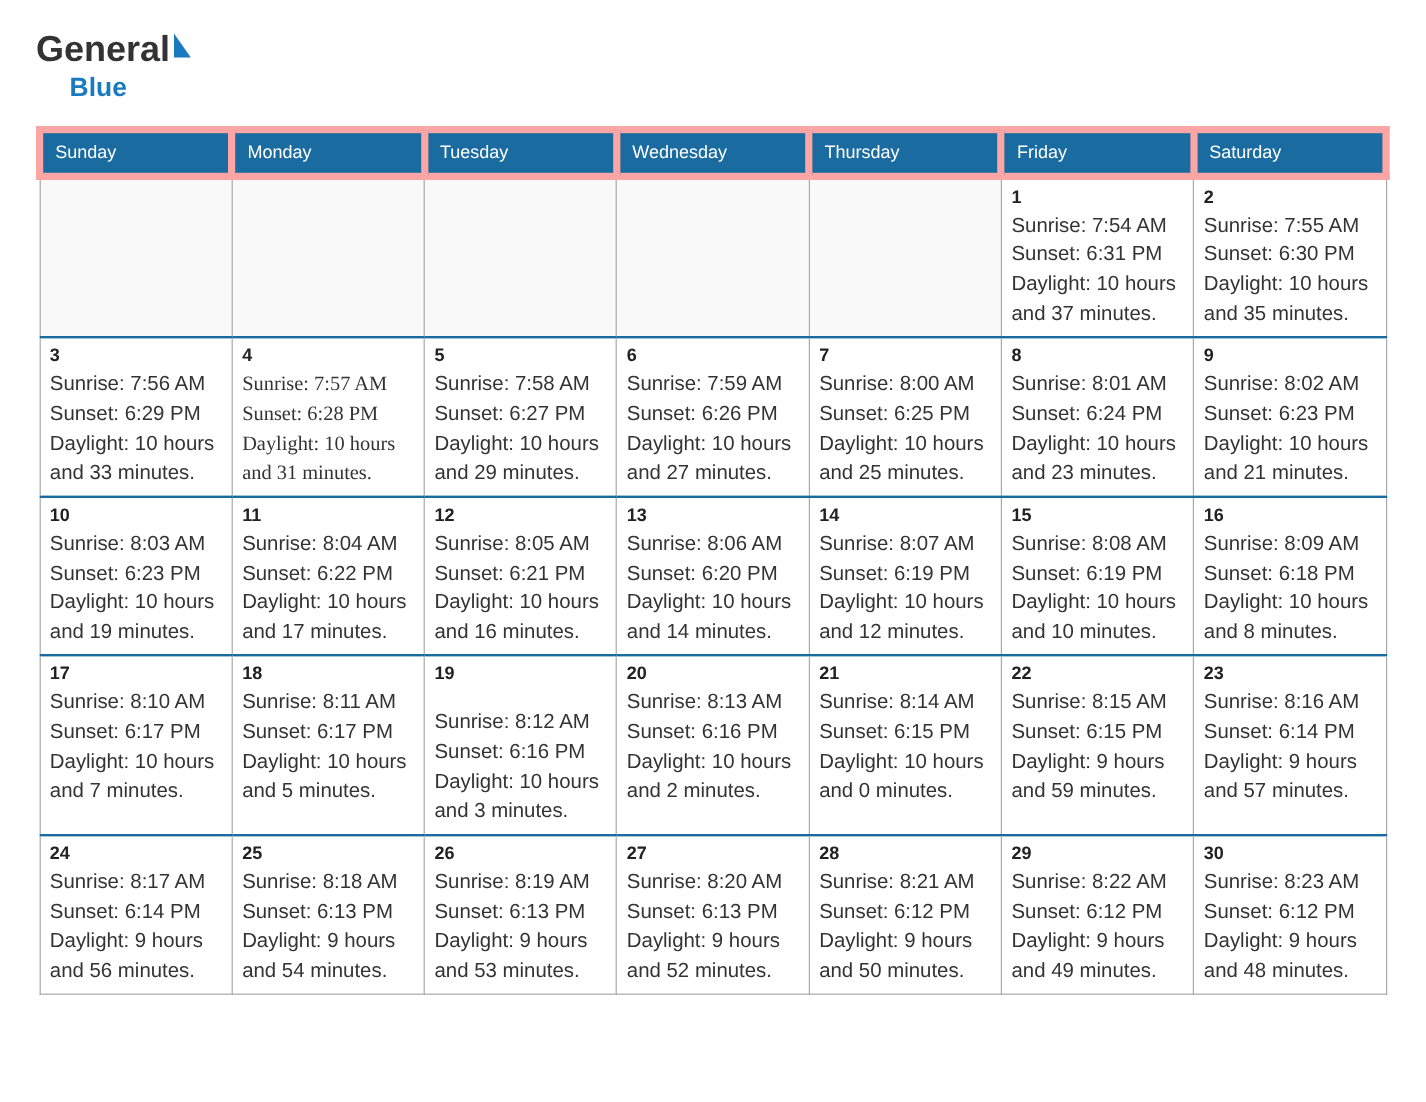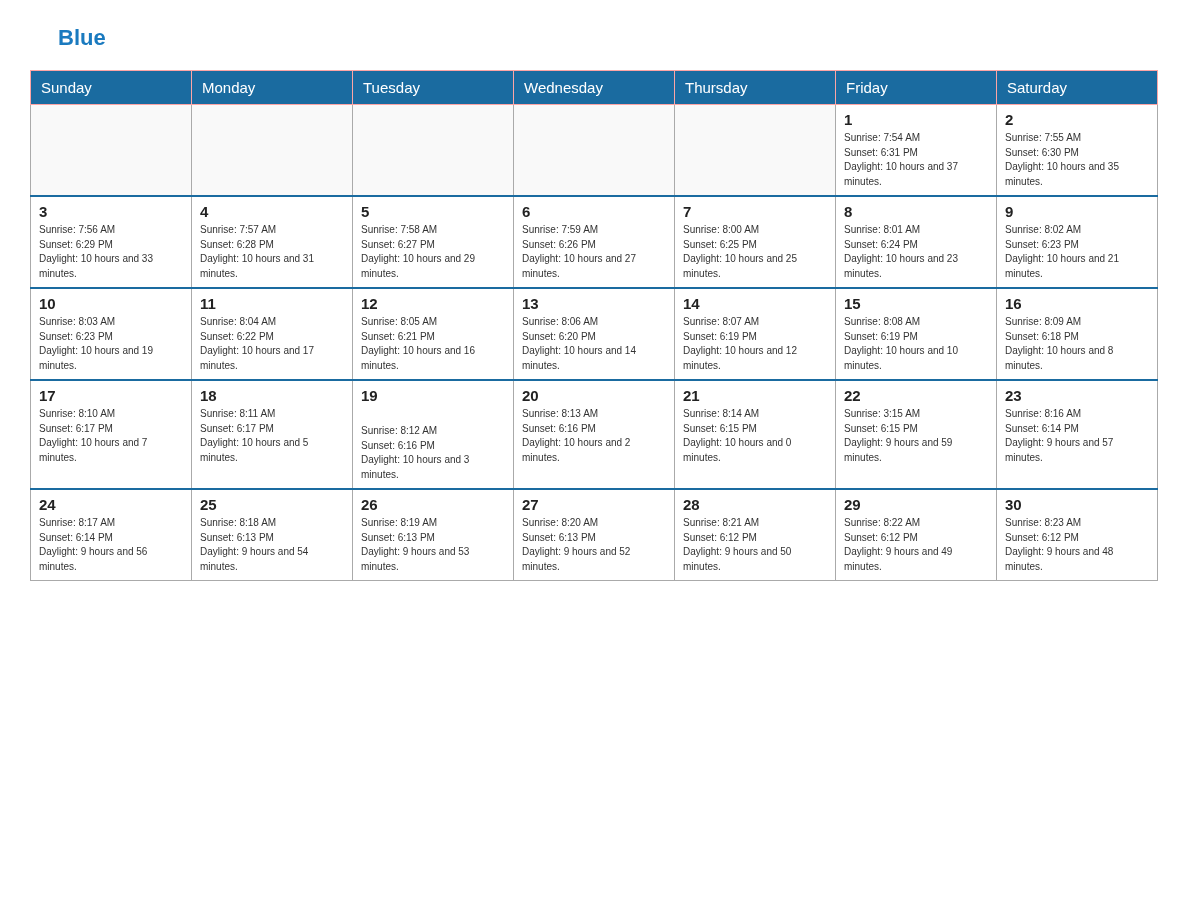--- a/index.html
+++ b/index.html
@@ -40,55 +40,59 @@
       border-collapse: collapse;
       border: 1px solid #aaa;
     }
     .calendar-table th {
       background-color: #1a6ba0;
       color: #ffffff;
       font-size: 15px;
       font-weight: normal;
       padding: 8px 10px;
       text-align: left;
-      border: 1px solid #fca5a5;
+      border: 6px solid #fca5a5;
     }
     .calendar-table td {
       vertical-align: top;
       padding: 6px 8px;
       border: 1px solid #aaa;
       width: 14.28%;
       min-height: 90px;
       height: 90px;
     }
     .day-number {
       font-size: 15px;
       font-weight: bold;
       color: #222;
       display: block;
       margin-bottom: 3px;
     }
     .day-info {
-      font-size: 10px;
+      font-size: 17px;
       color: #333;
       line-height: 1.45;
     }
     .empty-cell {
       background: #f9f9f9;
     }
     tr:not(:first-child) td {
       border-top: 2px solid #1a6ba0;
     }
   </style>
 </head>
 <body>
 
 <div class="header-area">
   <div class="logo">
   <div style="line-height:1.15;">
+    <div style="display:flex;align-items:center;">
+      <span style="font-size:30px;font-weight:bold;color:#333;font-family:Arial,sans-serif;">General</span>
+      <span style="display:inline-block;width:0;height:0;border-left:0 solid transparent;border-right:14px solid transparent;border-bottom:20px solid #1a7abf;margin-left:3px;margin-top:-8px;"></span>
+    </div>
     <div style="display:flex;align-items:center;margin-left:28px;">
       <span style="font-size:22px;font-weight:bold;color:#1a7abf;font-family:Arial,sans-serif;">Blue</span>
     </div>
   </div>
 </div>
   <div class="title-block">
     <div class="month-title"></div>
     <div class="location-title"></div>
   </div>
 </div>
@@ -127,21 +131,21 @@
       </tr>
       <tr>
         <td>
           <span class="day-number">3</span>
           <div class="day-info" style="white-space: pre-line;">Sunrise: 7:56 AM
 Sunset: 6:29 PM
 Daylight: 10 hours and 33 minutes.</div>
         </td>
         <td>
           <span class="day-number">4</span>
-          <div class="day-info" style="white-space: pre-line;">Sunrise: 7:57 AM
+          <div class="day-info" style="white-space: pre-line; font-family: Liberation Serif, serif;">Sunrise: 7:57 AM
 Sunset: 6:28 PM
 Daylight: 10 hours and 31 minutes.</div>
         </td>
         <td>
           <span class="day-number">5</span>
           <div class="day-info" style="white-space: pre-line;">Sunrise: 7:58 AM
 Sunset: 6:27 PM
 Daylight: 10 hours and 29 minutes.</div>
         </td>
         <td>
@@ -239,21 +243,21 @@
 Daylight: 10 hours and 2 minutes.</div>
         </td>
         <td>
           <span class="day-number">21</span>
           <div class="day-info" style="white-space: pre-line;">Sunrise: 8:14 AM
 Sunset: 6:15 PM
 Daylight: 10 hours and 0 minutes.</div>
         </td>
         <td>
           <span class="day-number">22</span>
-          <div class="day-info" style="white-space: pre-line;">Sunrise: 3:15 AM
+          <div class="day-info" style="white-space: pre-line;">Sunrise: 8:15 AM
 Sunset: 6:15 PM
 Daylight: 9 hours and 59 minutes.</div>
         </td>
         <td>
           <span class="day-number">23</span>
           <div class="day-info" style="white-space: pre-line;">Sunrise: 8:16 AM
 Sunset: 6:14 PM
 Daylight: 9 hours and 57 minutes.</div>
         </td>
       </tr>

